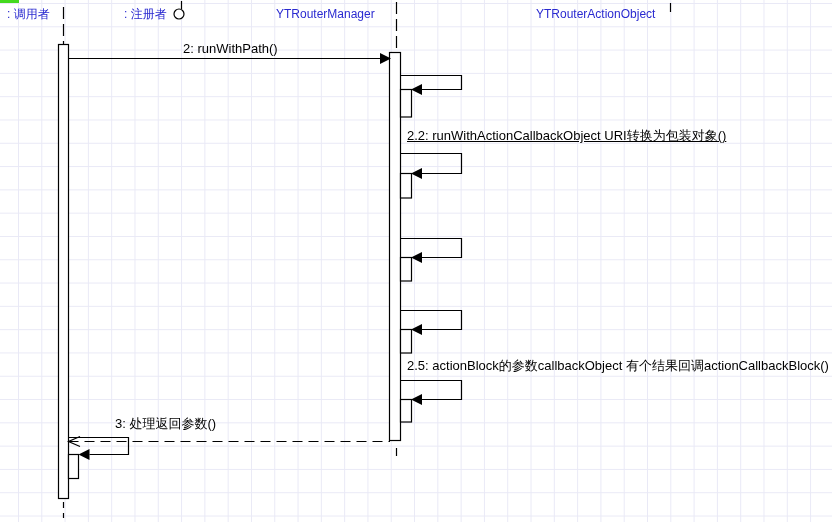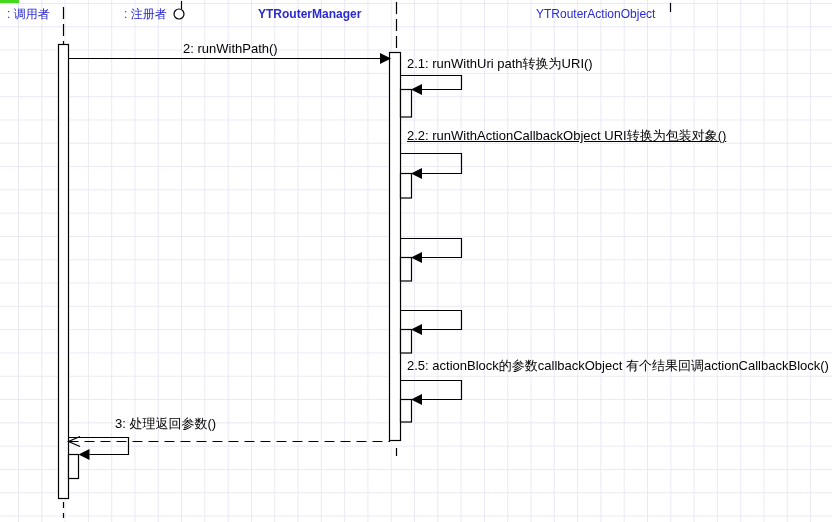--- a/index.html
+++ b/index.html
@@ -89,24 +89,23 @@
 
     <g>
       <path d="M68.5,437.5 H128.5 V454.5 H89.5"></path>
       <polygon points="78.5,454.5 89.5,449 89.5,460" fill="#000" stroke="none"></polygon>
       <rect x="68.5" y="454.5" width="10" height="24" fill="#fff"></rect>
     </g>
   </svg>
 
   <div class="lbl head" style="left:7px;top:7px;">: 调用者</div>
   <div class="lbl head" style="left:124px;top:7px;">: 注册者</div>
-  <div class="lbl head" style="left:258px;top:7px;font-weight:bold;">YTRouterManager</div>
+  <div class="lbl head" style="left:276px;top:7px;">YTRouterManager</div>
   <div class="lbl head" style="left:536px;top:7px;text-align:right;">YTRouterActionObject</div>
 
   <div class="lbl" style="left:183px;top:42px;">2: runWithPath()</div>
 
-  <div class="lbl" style="left:407px;top:57px;">2.1: runWithUri path转换为URI()</div>
   <div class="lbl" style="left:407px;top:129px;text-decoration:underline;">2.2: runWithActionCallbackObject URI转换为包装对象()</div>
   <div class="lbl" style="left:407px;top:359px;">2.5: actionBlock的参数callbackObject 有个结果回调actionCallbackBlock()</div>
 
   <div class="lbl" style="left:77px;top:417px;margin-left:38px;">3: 处理返回参数()</div>
 
 </div>
 
 </body></html>

